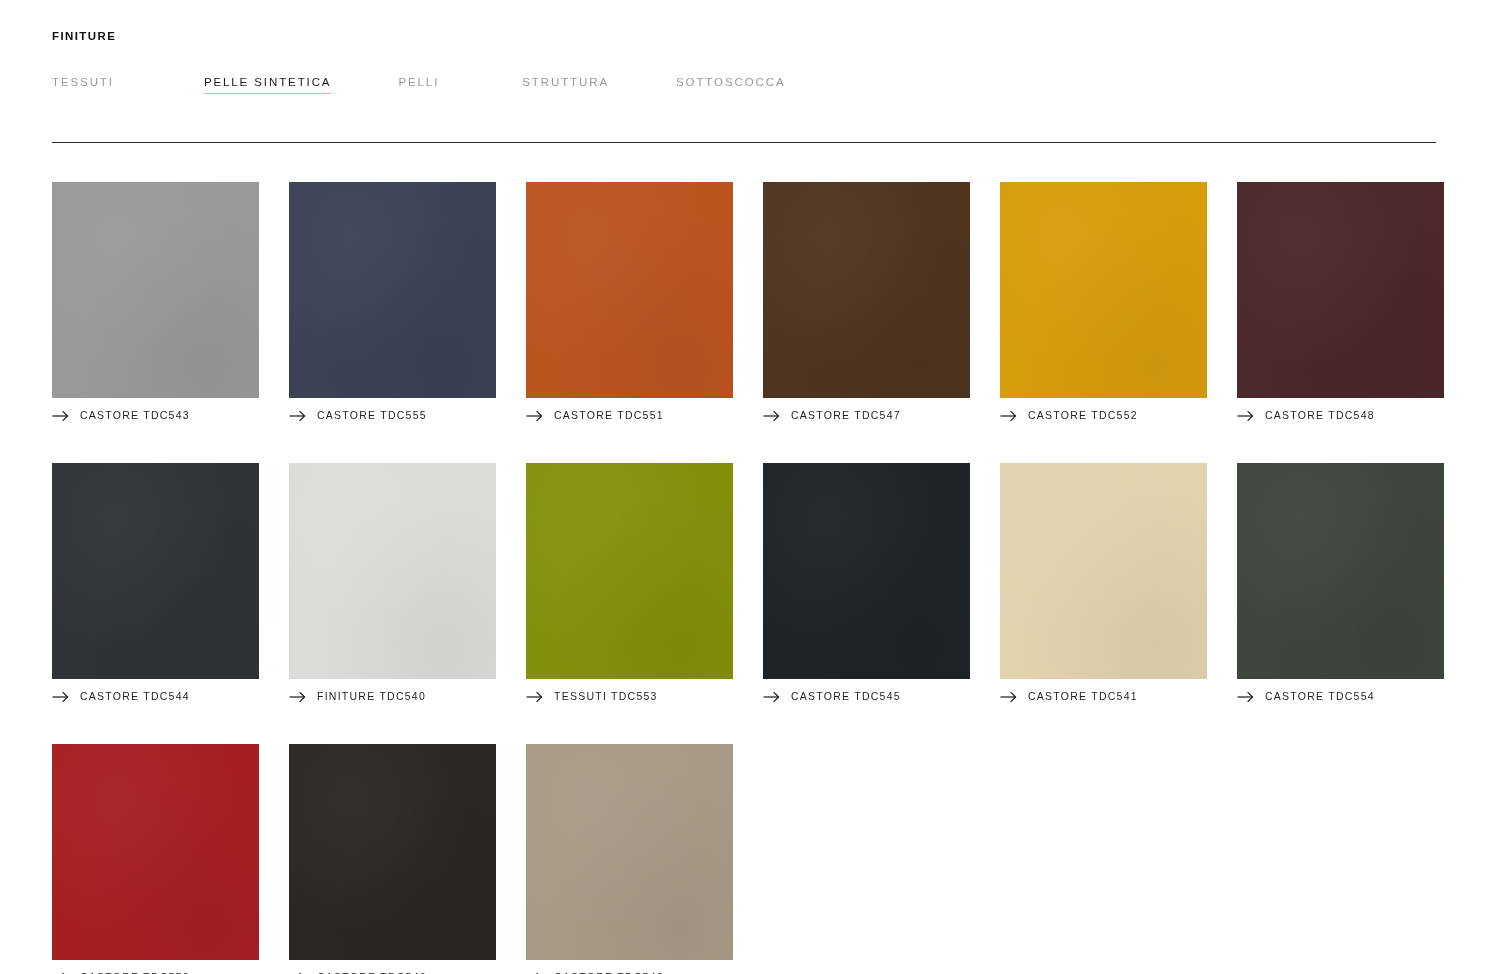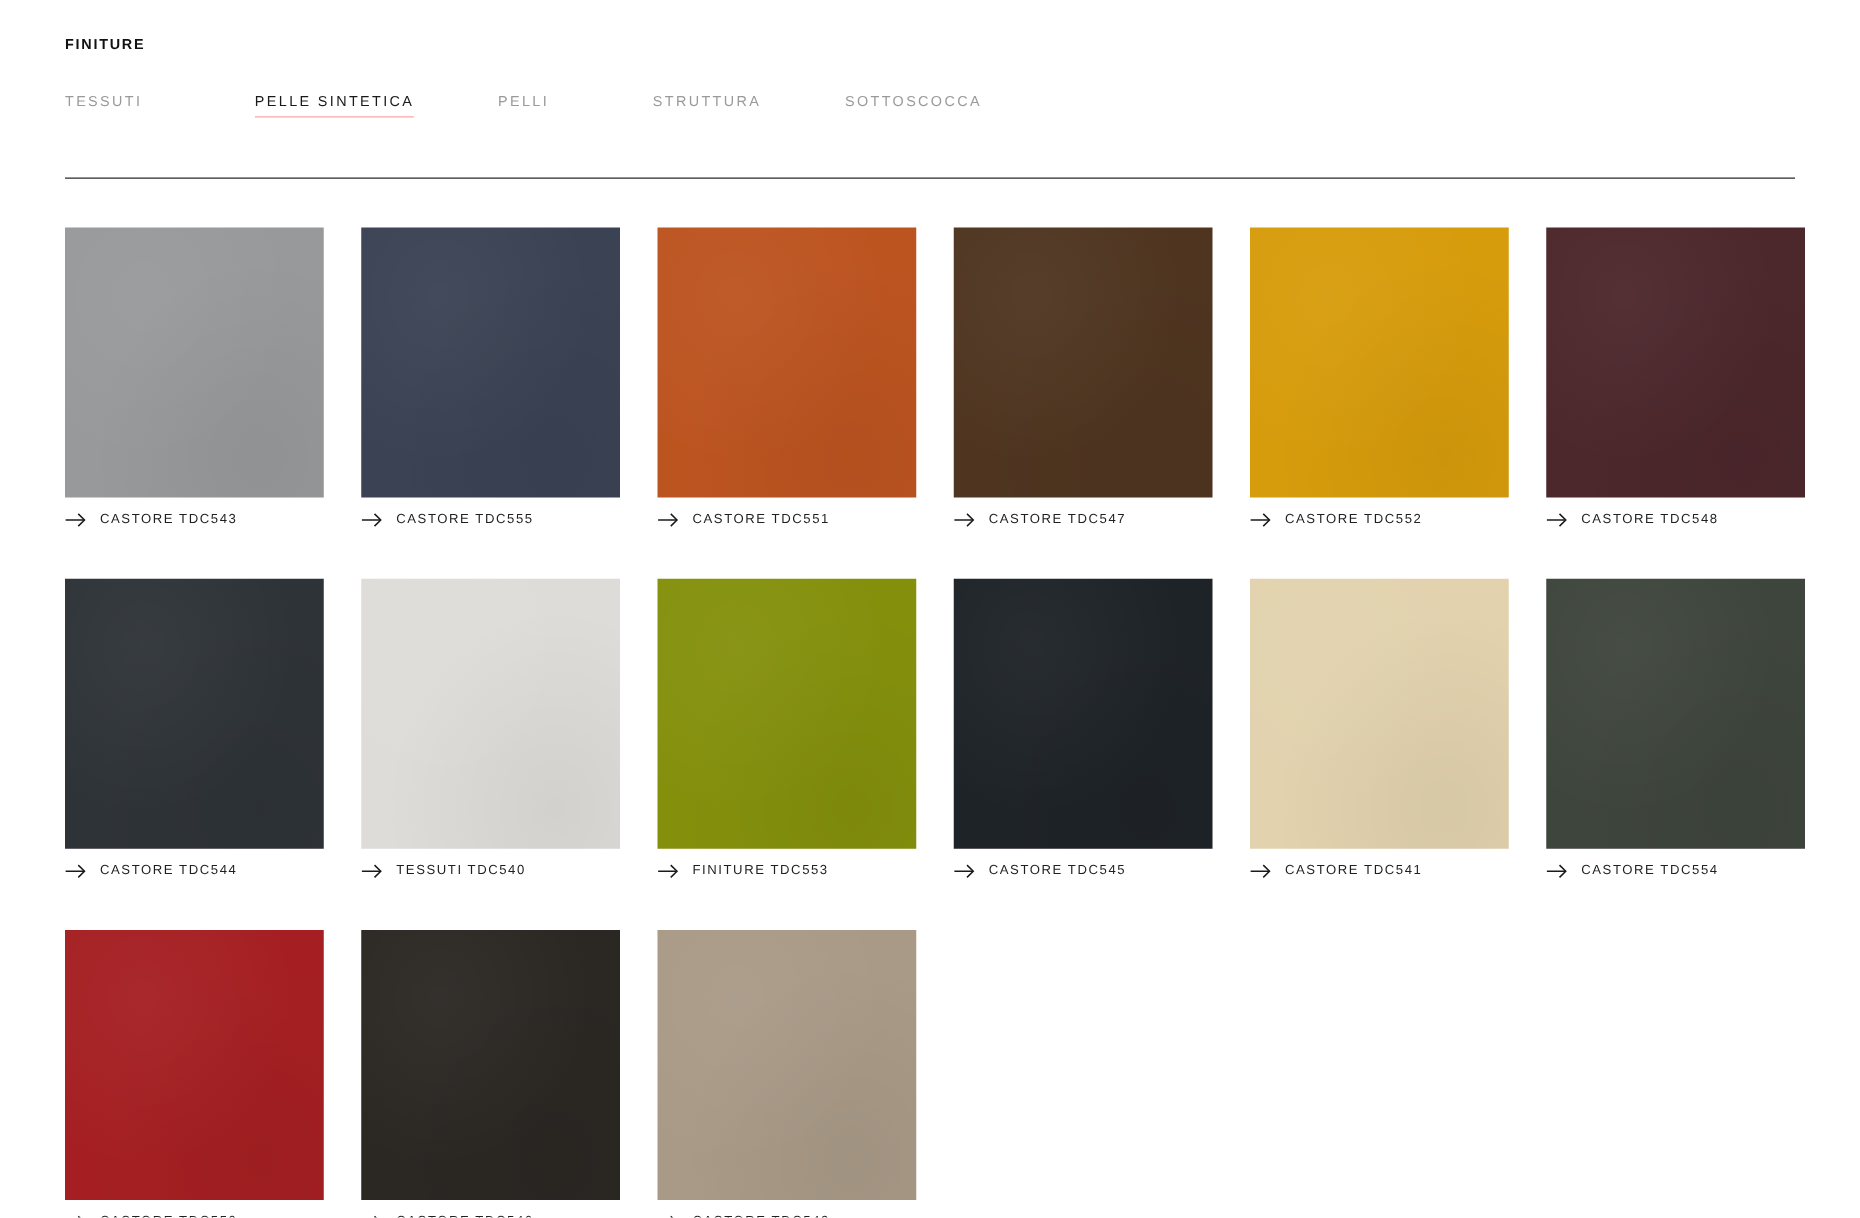--- a/index.html
+++ b/index.html
@@ -222,33 +222,33 @@
       </div>
       <div class="swatch-cell">
         <div class="swatch-chip" style="background-color: rgb(222, 220, 216);"></div>
         <div class="swatch-label-row">
           <span class="arrow-icon">
             <svg width="17" height="12" viewBox="0 0 17 12" fill="none" xmlns="http://www.w3.org/2000/svg">
               <path d="M0.5 6H15.5" stroke="#1a1a1a" stroke-width="1.2"></path>
               <path d="M10.6 1.1L15.6 6L10.6 10.9" stroke="#1a1a1a" stroke-width="1.2" fill="none"></path>
             </svg>
           </span>
-          <span class="swatch-label">TESSUTI TDC540</span>
+          <span class="swatch-label">FINITURE TDC540</span>
         </div>
       </div>
       <div class="swatch-cell">
         <div class="swatch-chip" style="background-color: rgb(132, 144, 12);"></div>
         <div class="swatch-label-row">
           <span class="arrow-icon">
             <svg width="17" height="12" viewBox="0 0 17 12" fill="none" xmlns="http://www.w3.org/2000/svg">
               <path d="M0.5 6H15.5" stroke="#1a1a1a" stroke-width="1.2"></path>
               <path d="M10.6 1.1L15.6 6L10.6 10.9" stroke="#1a1a1a" stroke-width="1.2" fill="none"></path>
             </svg>
           </span>
-          <span class="swatch-label">FINITURE TDC553</span>
+          <span class="swatch-label">TESSUTI TDC553</span>
         </div>
       </div>
       <div class="swatch-cell">
         <div class="swatch-chip" style="background-color: rgb(30, 35, 40);"></div>
         <div class="swatch-label-row">
           <span class="arrow-icon">
             <svg width="17" height="12" viewBox="0 0 17 12" fill="none" xmlns="http://www.w3.org/2000/svg">
               <path d="M0.5 6H15.5" stroke="#1a1a1a" stroke-width="1.2"></path>
               <path d="M10.6 1.1L15.6 6L10.6 10.9" stroke="#1a1a1a" stroke-width="1.2" fill="none"></path>
             </svg>

